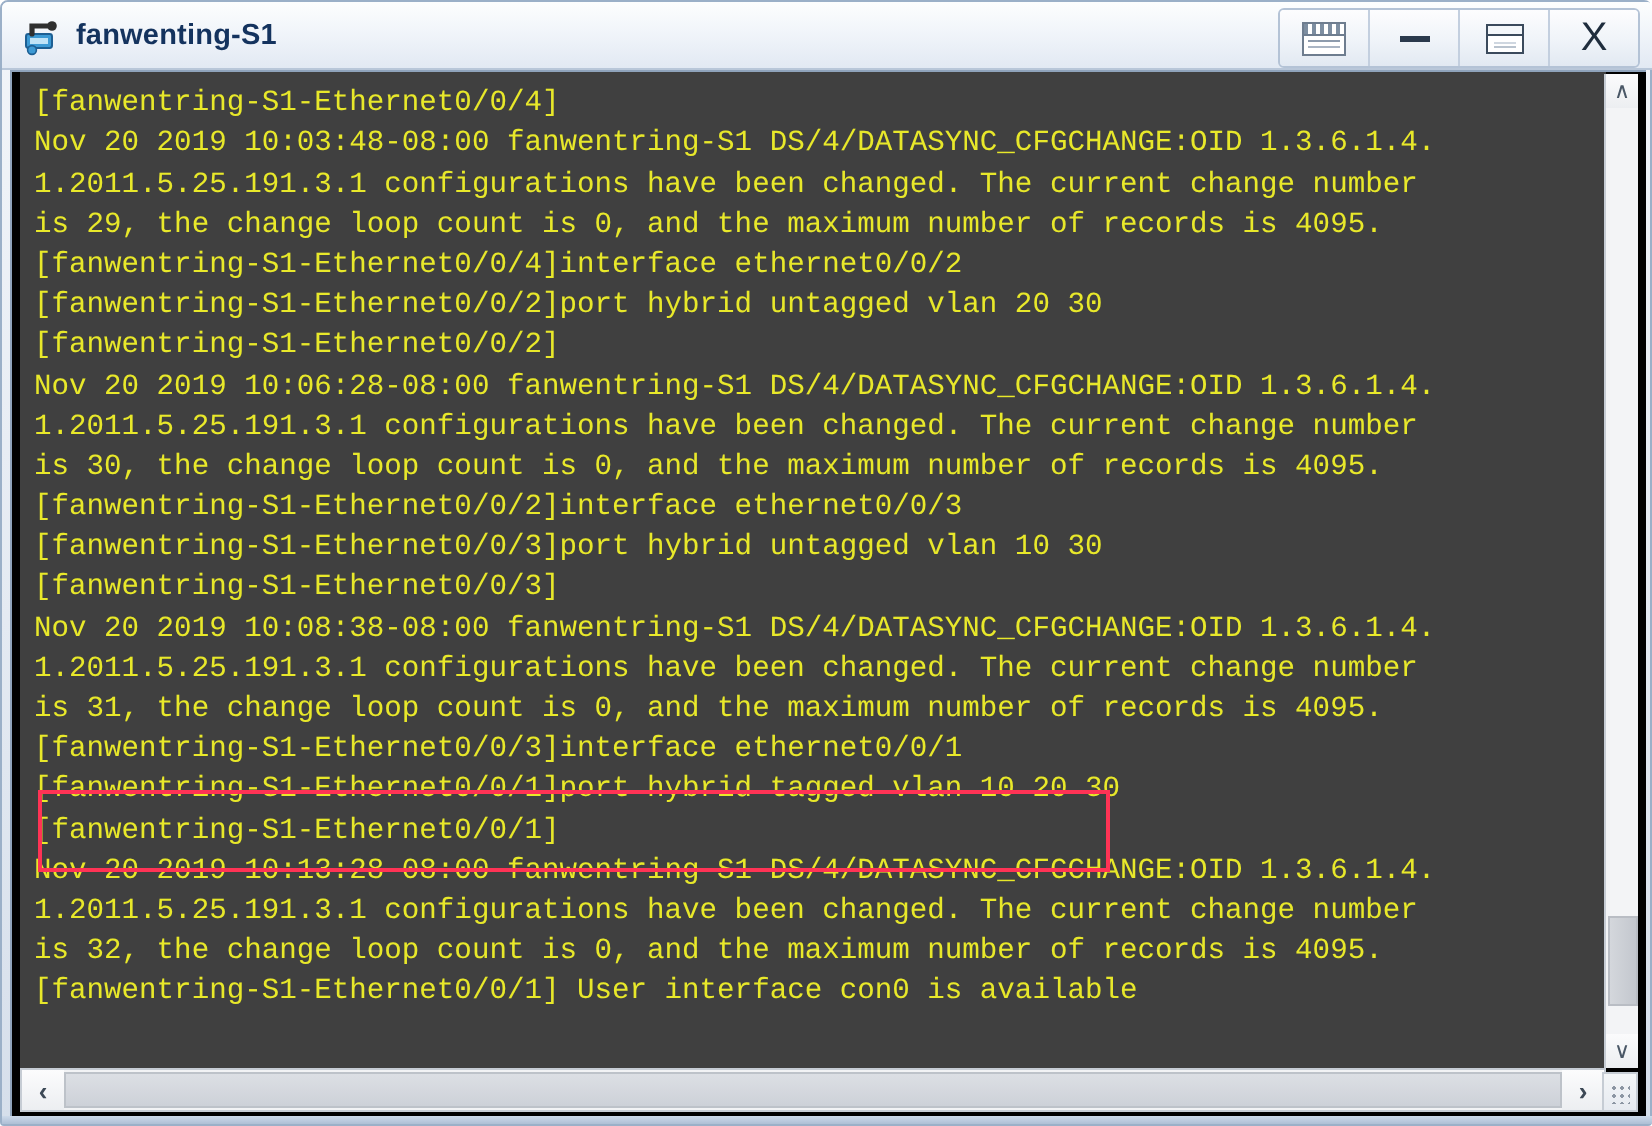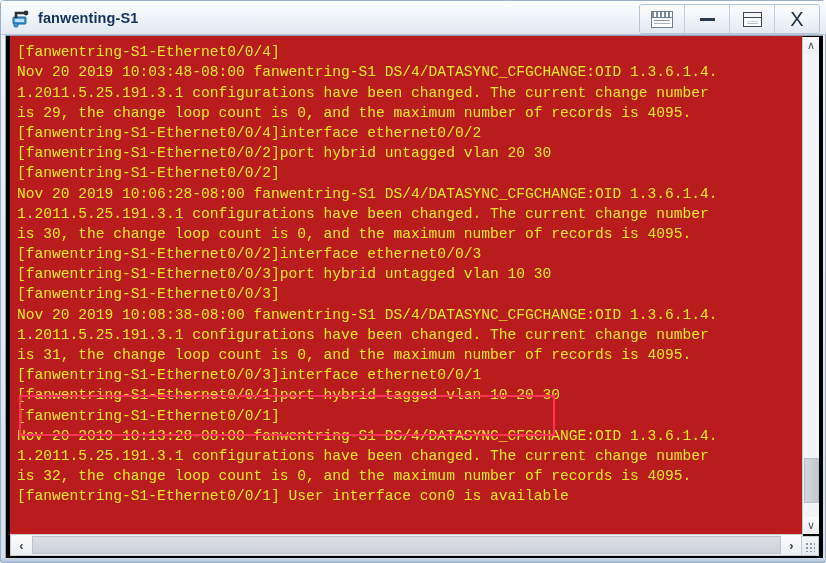--- a/index.html
+++ b/index.html
@@ -156,21 +156,21 @@
     border-top: 1px solid #8fa3bb;
   }
 
   .term-screen {
     position: absolute;
     left: 4px;
     top: 0px;
     width: 793px;
     height: 498px;
     overflow: hidden;
-    background: #b91c1c;
+    background: #404040;
   }
 
   .term-lines {
     position: absolute;
     left: 0;
     top: -14px;
     width: 1400px;
     font-family: "Liberation Mono", "DejaVu Sans Mono", monospace;
     font-size: 14.6px;
     line-height: 20.2px;

